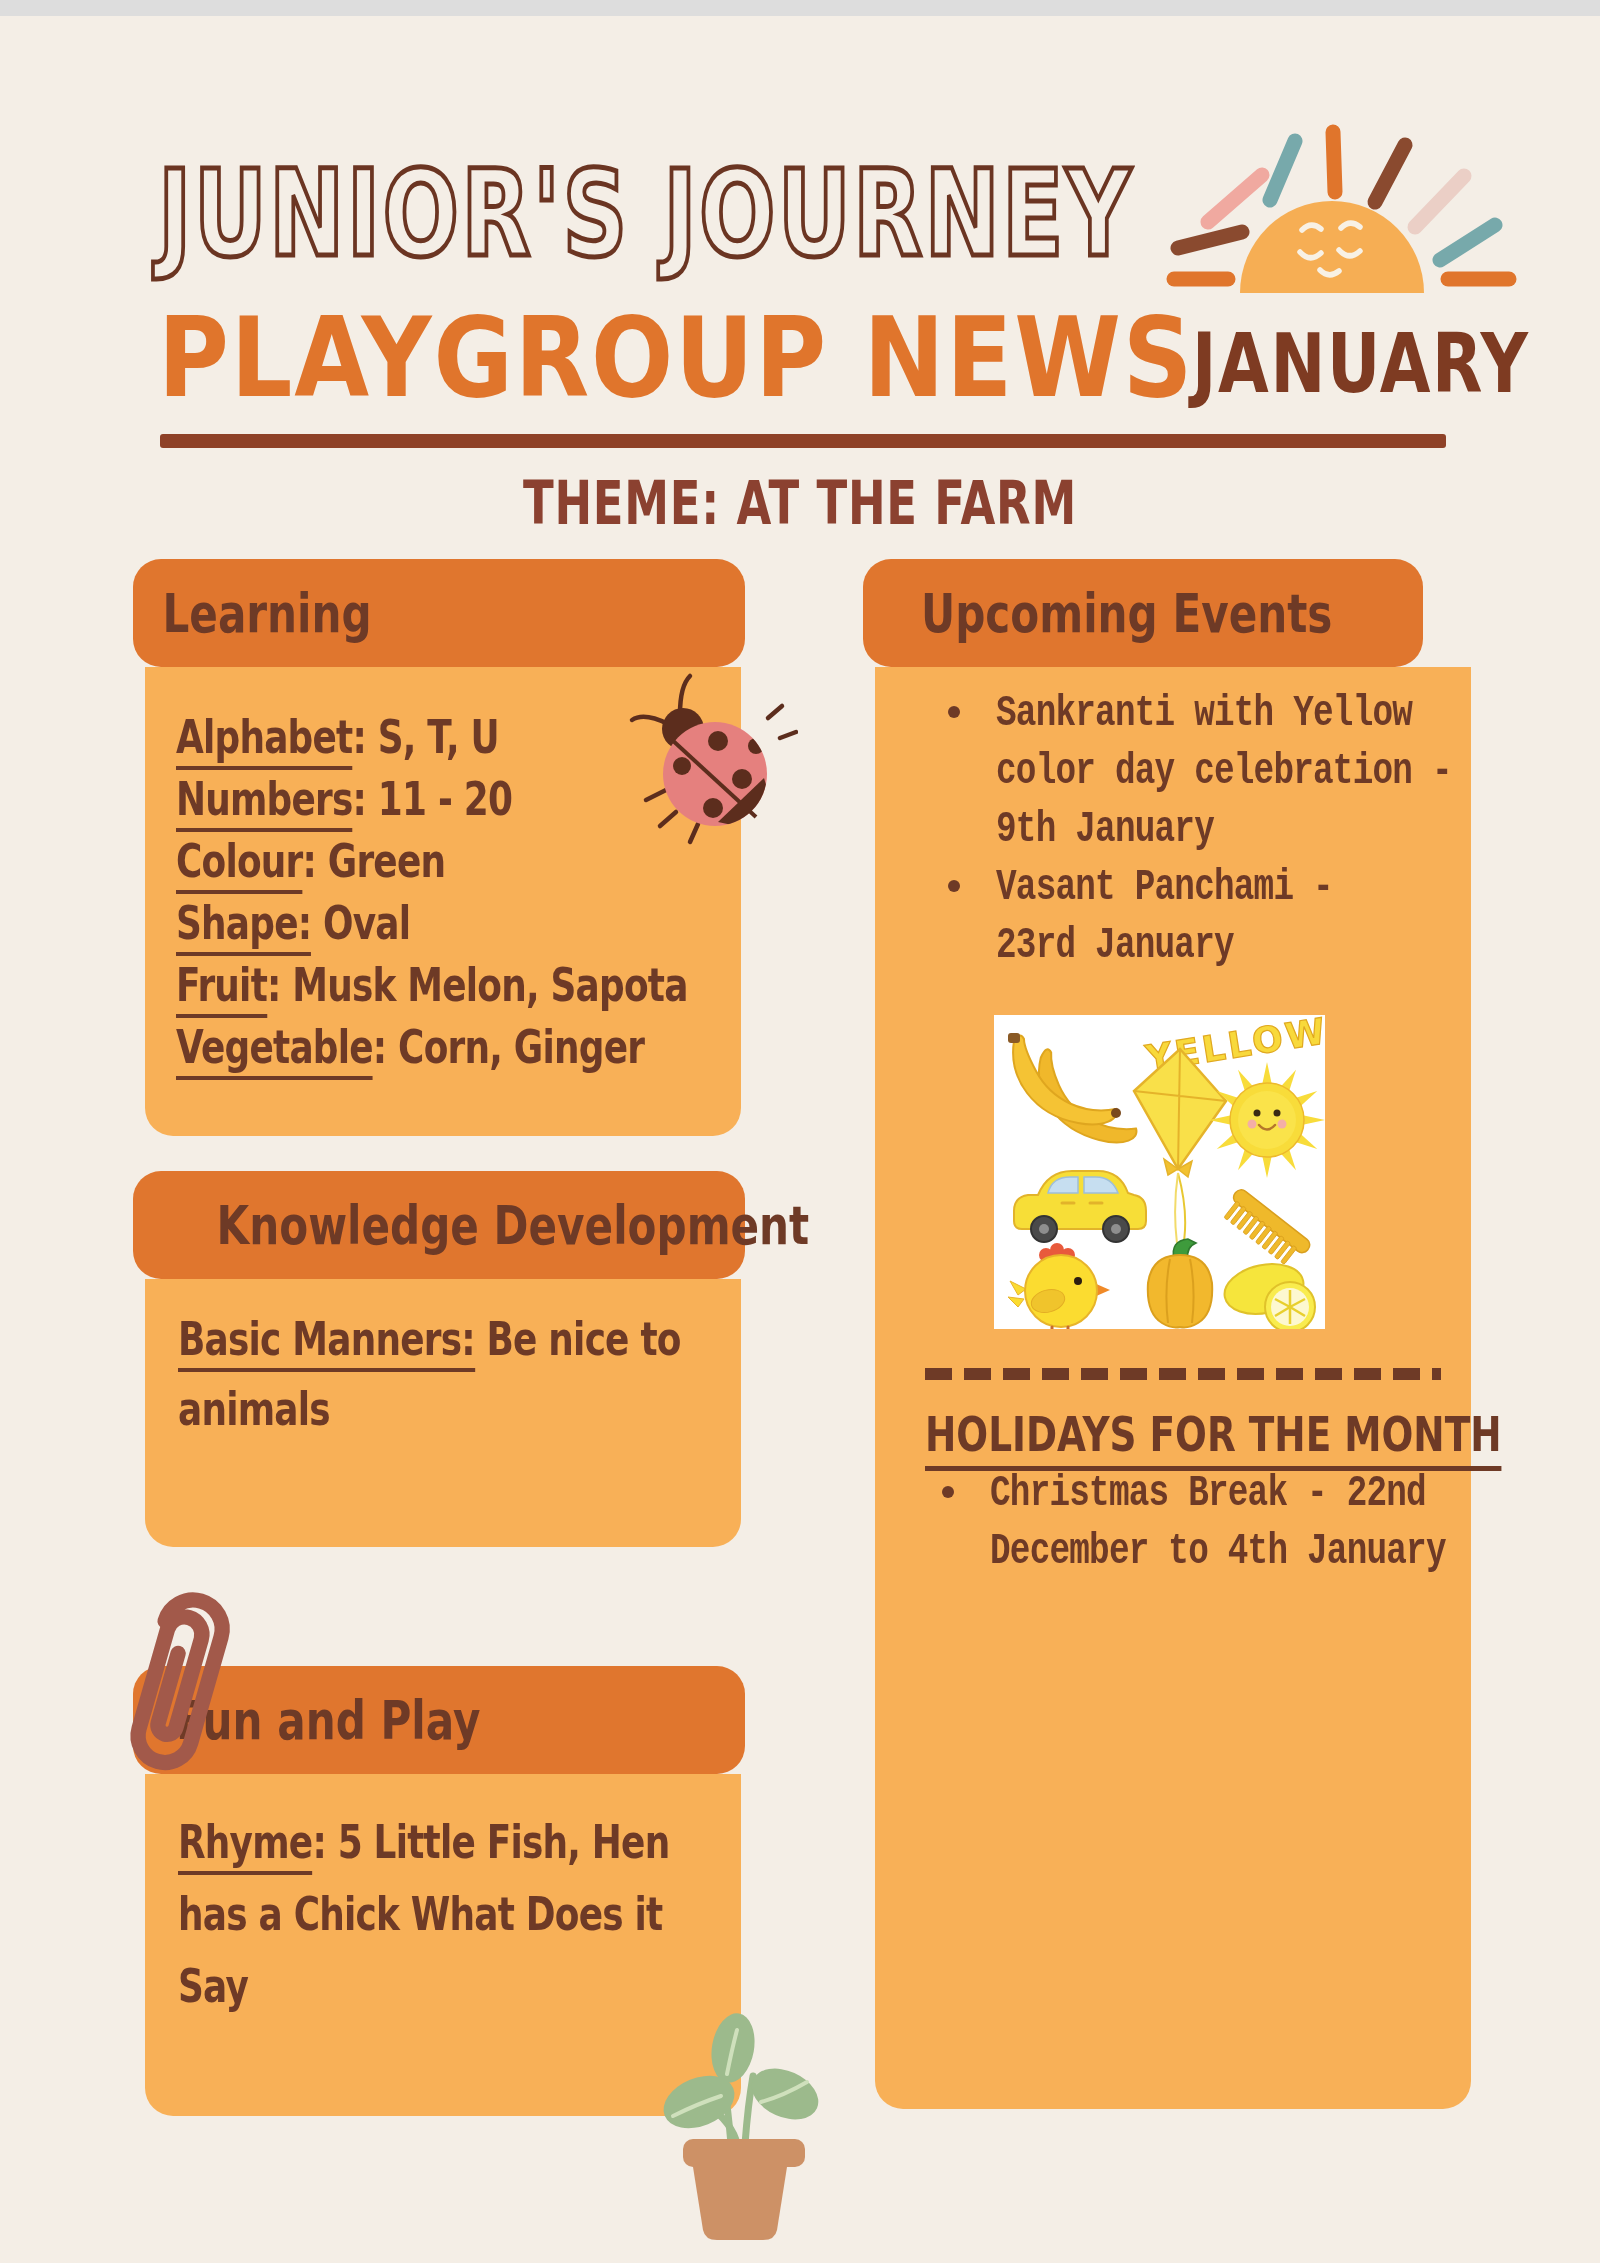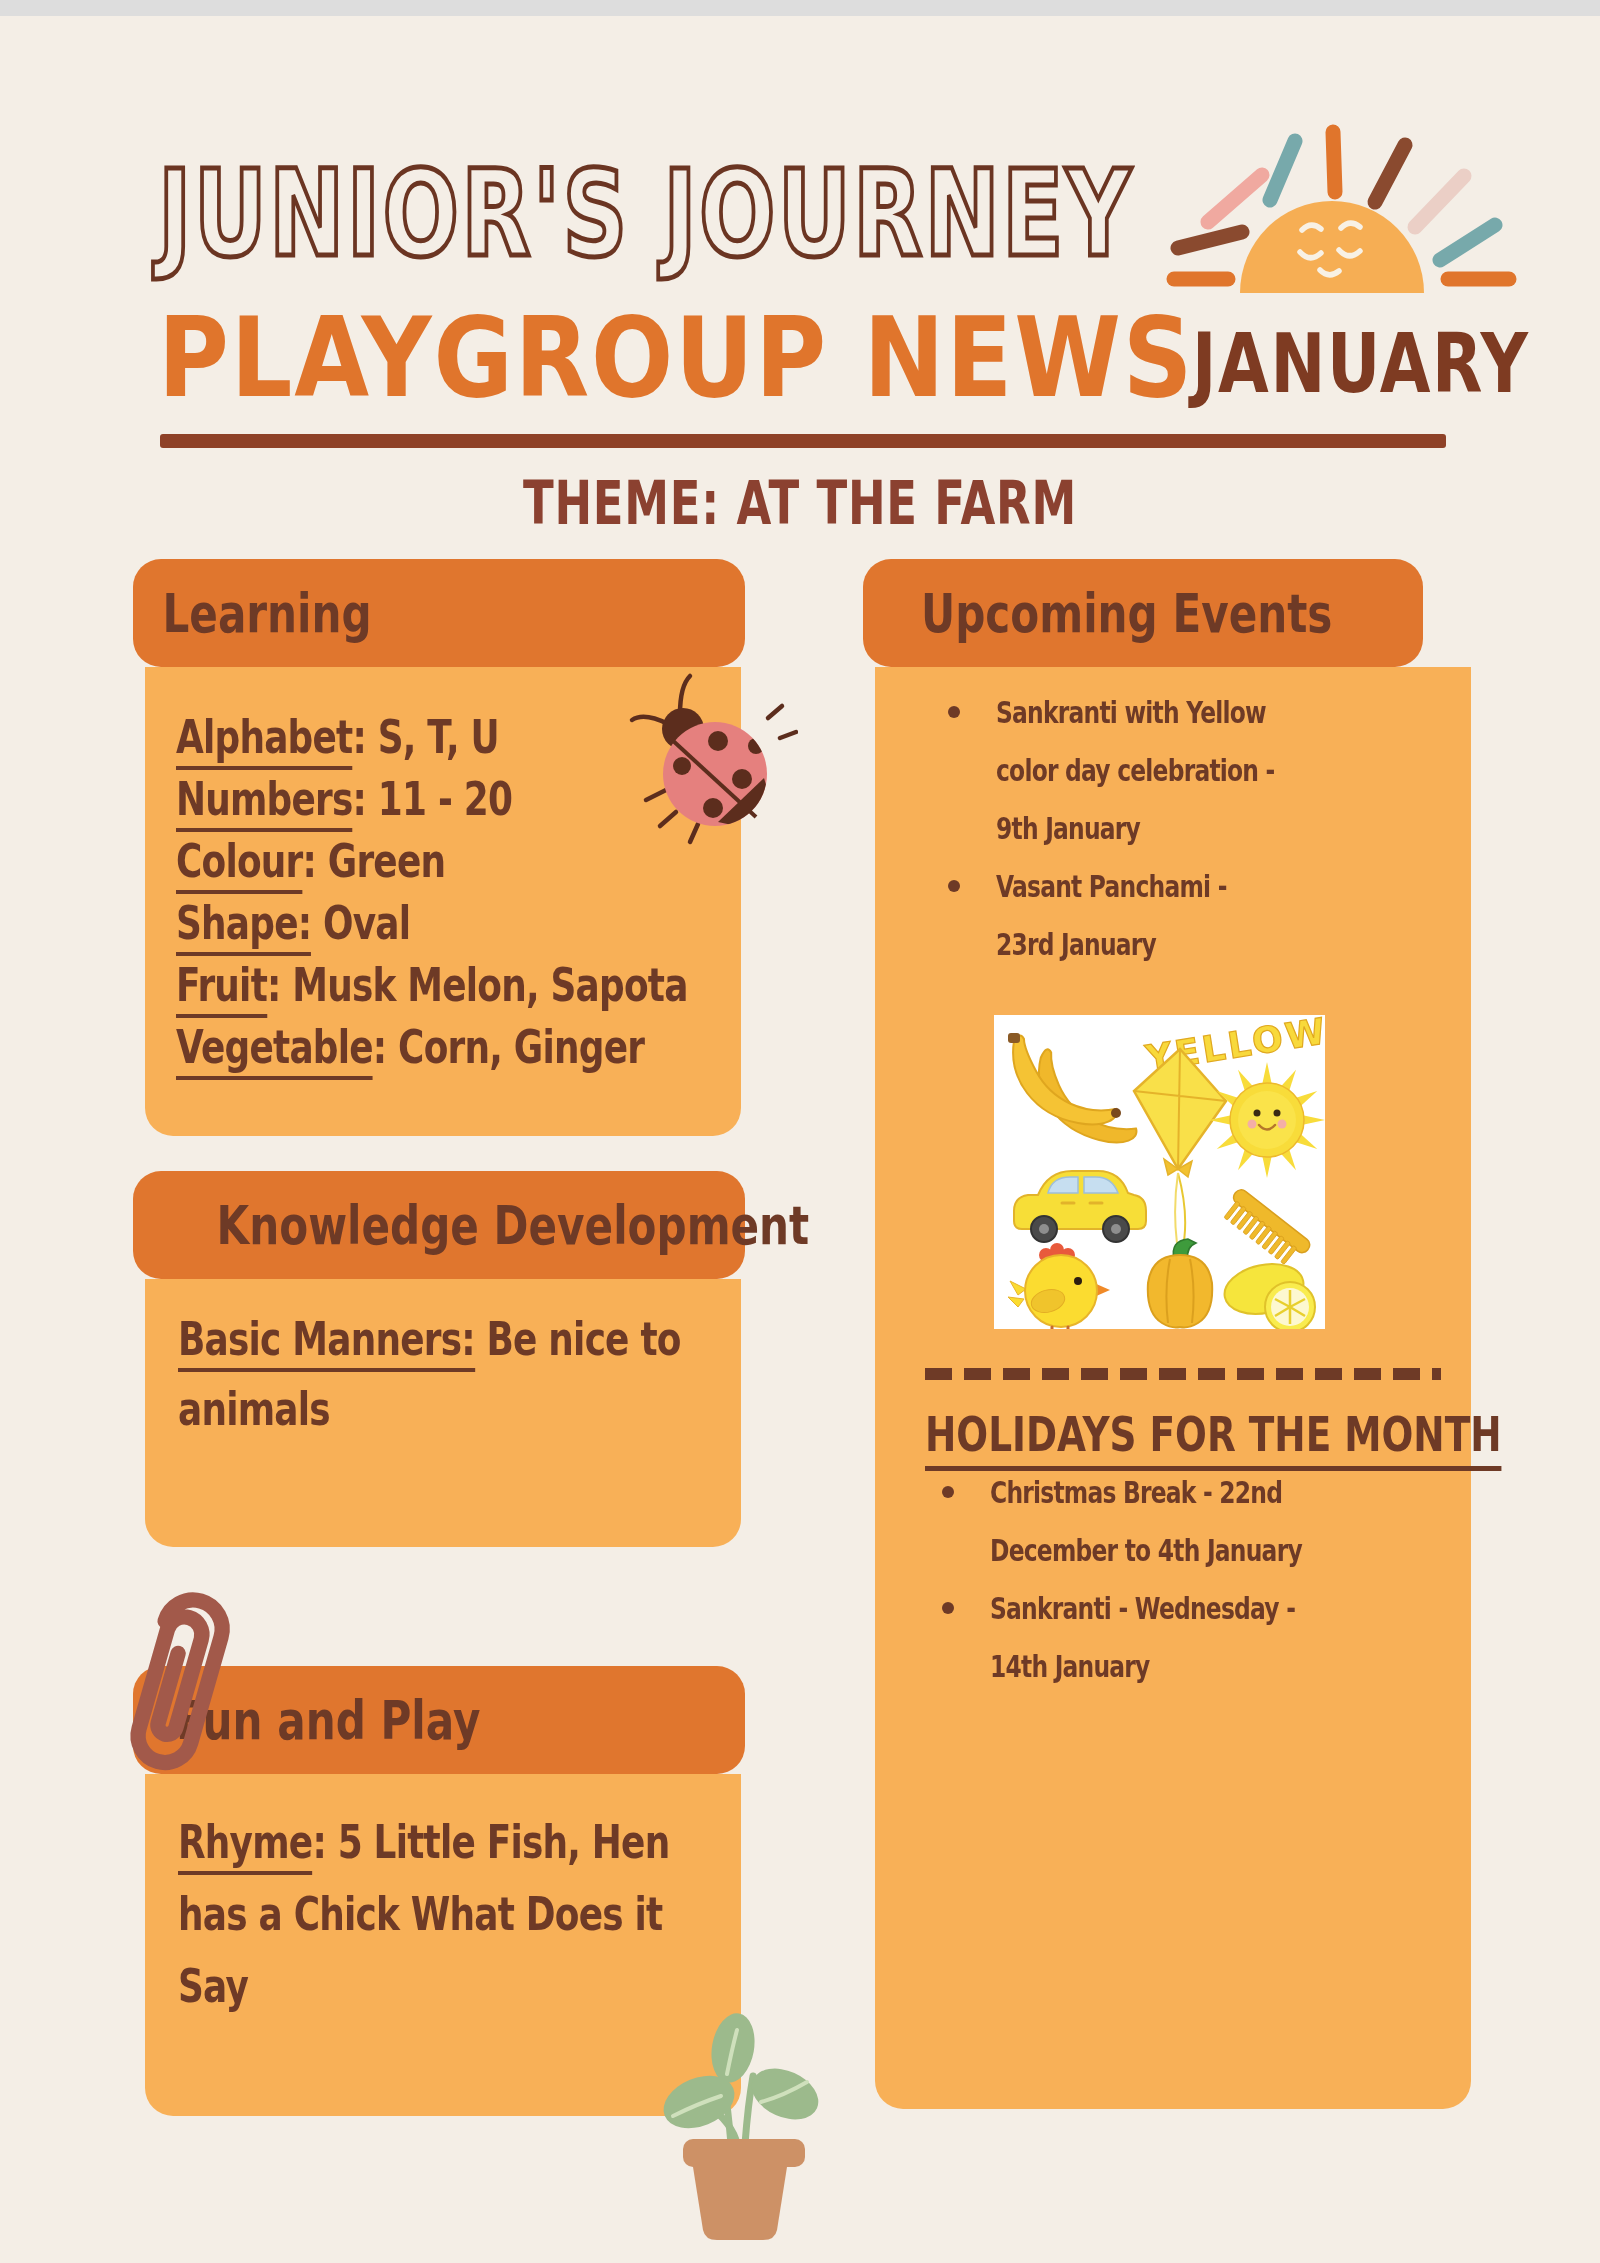--- a/index.html
+++ b/index.html
@@ -32,21 +32,21 @@
   .hdr{
     background:#E0762E;border-radius:28px;display:flex;align-items:center;justify-content:flex-start;
   }
   .hdr .t{font-size:54px;color:#6E3A26;transform:scaleX(.78);white-space:nowrap;}
   .bod{background:#F8B057;border-radius:0 0 28px 28px;}
   
   .row{height:62px;line-height:62px;font-size:46px;letter-spacing:-1px;white-space:nowrap;
        transform:scaleX(.78);transform-origin:0 50%;}
   .lbl{border-bottom:4px solid #6E3A26;padding-bottom:2px;}
   
-  .blist{font-size:30px;letter-spacing:-1px;}
+  .blist{font-size:44px;letter-spacing:-1px;font-family:Liberation Mono, monospace;}
   .bitem{position:relative;padding-left:52px;}
   .bitem::before{content:'';position:absolute;left:4px;top:22px;width:12px;height:12px;
        border-radius:50%;background:#6E3A26;}
   .bline{height:58px;line-height:58px;white-space:nowrap;transform:scaleX(.78);transform-origin:0 50%;}
   .dashes{left:925px;top:1352px;width:516px;height:12px;
        background:repeating-linear-gradient(90deg,#6E3A26 0 27px,transparent 27px 39px);}
   .holhead{left:925px;top:1390px;font-size:48px;white-space:nowrap;
        transform:scaleX(.78);transform-origin:0 0;color:#6E3A26;}
   .holhead .t{border-bottom:5px solid #6E3A26;padding-bottom:4px;}
 </style>
@@ -282,24 +282,20 @@
   <div class="abs dashes"></div>
 
   <div class="abs holhead">
     <span class="t">HOLIDAYS FOR THE MONTH</span>
   </div>
   <div class="abs blist" style="left:938px;top:1448px;width:520px">
     <div class="bitem">
       <div class="bline">Christmas Break - 22nd</div>
       <div class="bline">December to 4th January</div>
     </div>
-    <div class="bitem">
-      <div class="bline">Sankranti - Wednesday -</div>
-      <div class="bline">14th January</div>
-    </div>
   </div>
 
   <svg class="abs" style="left:645px;top:1988px" width="185" height="245" viewBox="0 0 185 245">
     <g stroke="#9CBA8C" stroke-width="7" fill="none" stroke-linecap="round">
       <path d="M 86 140 Q 83 105 79 80"></path>
       <path d="M 100 140 Q 103 100 108 72"></path>
       <path d="M 92 140 Q 88 120 62 100"></path>
     </g>
     <ellipse cx="88" cy="44" rx="21" ry="35" fill="#9CBA8C" transform="rotate(10 88 44)"></ellipse>
     <path d="M 82 70 Q 87 45 92 26" stroke="#CFE0BC" stroke-width="4" fill="none" stroke-linecap="round"></path>

